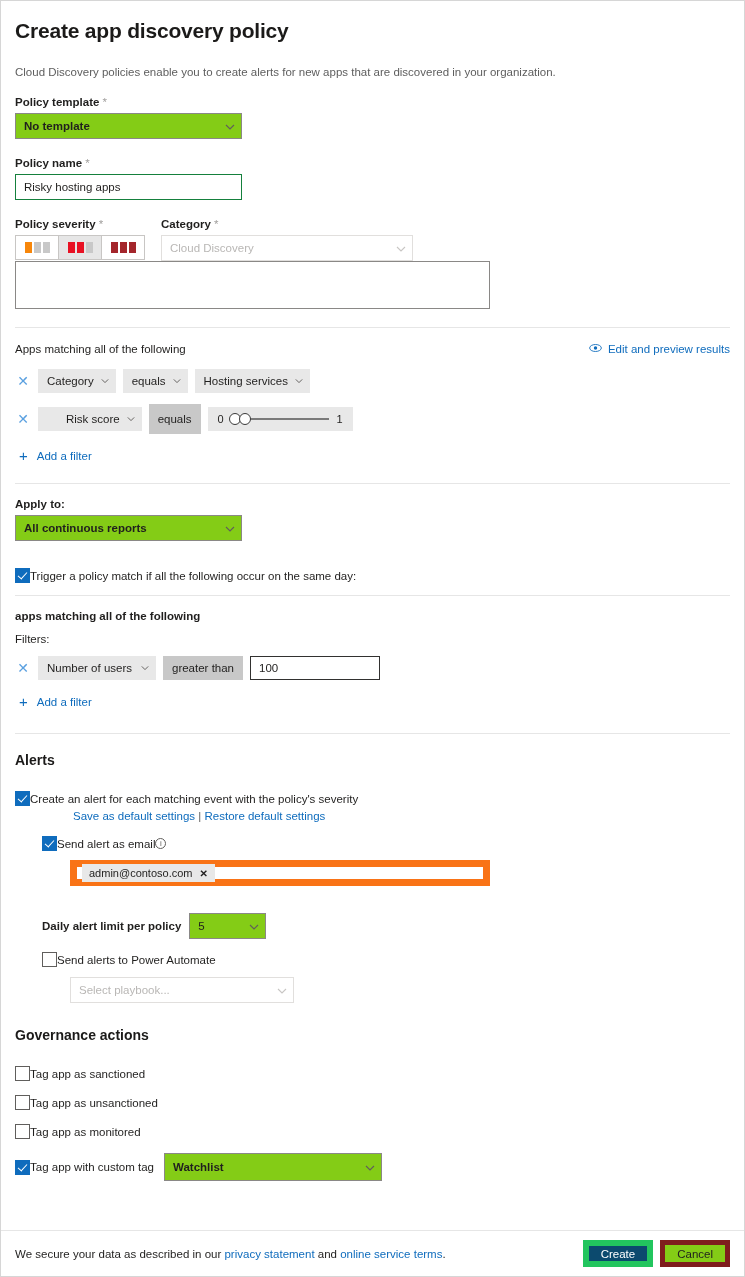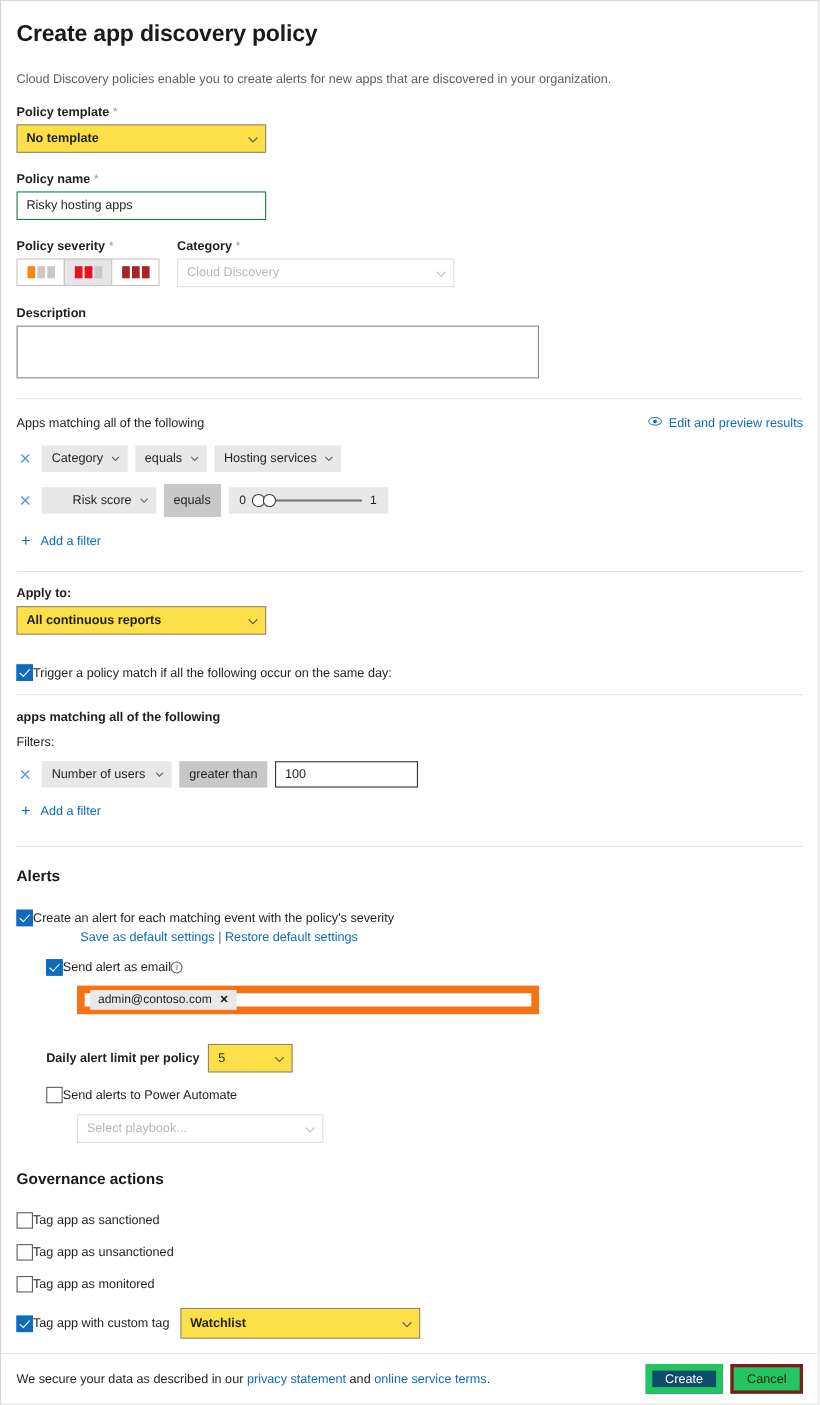--- a/index.html
+++ b/index.html
@@ -42,21 +42,21 @@
     margin-top: 18px;
     margin-bottom: 5px;
   }
   .req { color: #a19f9d; font-weight: normal; }
 
   
   .select {
     position: relative;
     height: 26px;
     border: 1px solid #8a8886;
-    background: #fde047;
+    background: #84cc16;
     display: flex;
     align-items: center;
     padding: 0 24px 0 8px;
     font-size: 11.5px;
     font-weight: bold;
     color: #201f1e;
     cursor: pointer;
   }
   .select.disabled {
     border-color: #e1dfdd;
@@ -233,21 +233,21 @@
   }
   .foot-text { font-size: 11.5px; color: #201f1e; }
   .btns { display: flex; gap: 7px; }
   .btn {
     height: 27px; min-width: 63px;
     display: flex; align-items: center; justify-content: center;
     font-size: 11.5px; cursor: pointer;
     padding: 0 12px;
   }
   .btn.primary { background: #0c4a6e; color: #fff; border: 6px solid #22c55e; margin-left: 14px; }
-  .btn.secondary { background: #22c55e; color: #201f1e; border: 3px solid #7f1d1d; }
+  .btn.secondary { background: #84cc16; color: #201f1e; border: 5px solid #7f1d1d; }
 
   .info-i {
     display: inline-block;
     width: 11px; height: 11px;
     border: 1px solid #605e5c;
     border-radius: 50%;
     font-size: 8px; line-height: 10px;
     text-align: center; color: #605e5c;
     vertical-align: -1px;
   }
@@ -316,21 +316,20 @@
           <span>Cloud Discovery</span>
           <span class="chev">
             <svg viewBox="0 0 10 10" width="10" height="10">
                 <path d="M1 3 L5 7 L9 3" fill="none" stroke="#c8c6c4" stroke-width="1.1"></path>
               </svg>
           </span>
         </div>
       </div>
     </div>
 
-    <div class="field-label">Description</div>
     <div class="textarea" style="width:475px;"></div>
   </div>
 
   <div style="height:18px;"></div>
   <div class="divider"></div>
 
   <div class="content" style="padding-top:15px;">
 
     <div class="section-head">
       <span>Apps matching all of the following</span>

